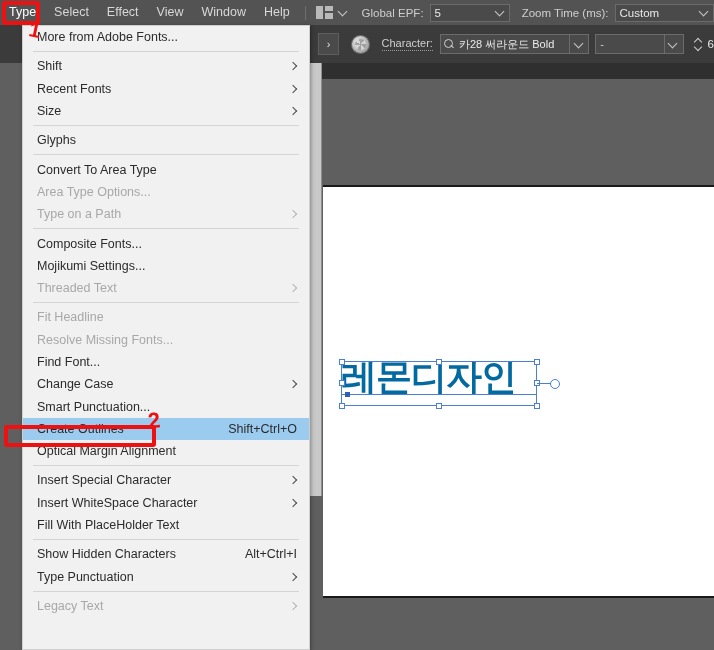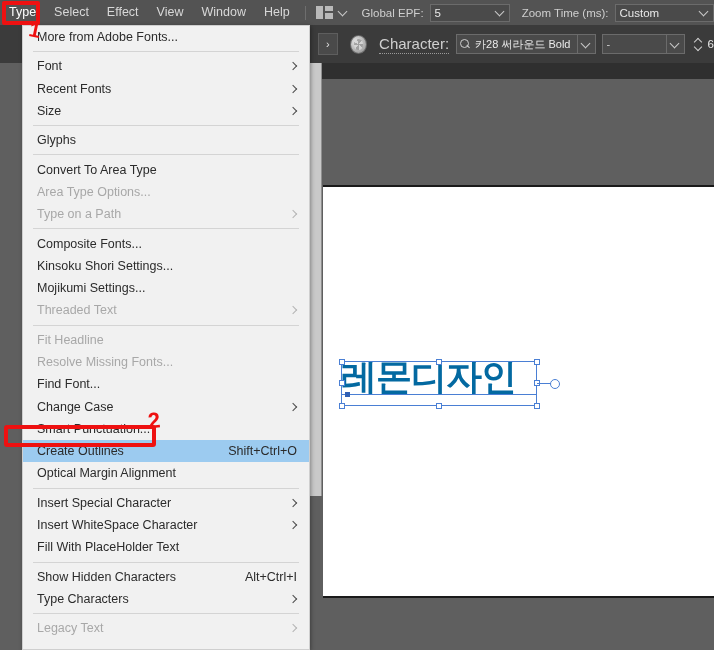--- a/index.html
+++ b/index.html
@@ -65,21 +65,21 @@
     width: 19px; height: 19px; border-radius: 50%;
     background: radial-gradient(circle at 35% 35%, #e9e9e9 0%, #bdbdbd 45%, #8d8d8d 100%);
     border: 1px solid #6a6a6a; margin-left: 12px; position: relative;
   }
   .swatch-circle::after{
     content:""; position:absolute; inset:3px; border-radius:50%;
     background: repeating-conic-gradient(#9a9a9a 0 12%, #d6d6d6 0 24%);
     opacity:.85;
   }
   .char-label {
-    color: #cfcfcf; font-size: 15px; margin-left: 12px;
+    color: #cfcfcf; font-size: 11px; margin-left: 12px;
     border-bottom: 1px dotted #9a9a9a; padding-bottom: 1px;
   }
   .font-field {
     margin-left: 7px; width: 135px; height: 20px; background: #4a4a4a;
     border: 1px solid #6b6b6b; display: flex; align-items: center;
     color: #eaeaea; font-size: 11px; padding: 0 3px; gap: 4px;
   }
   .mag { width: 11px; height: 11px; position: relative; flex: none; }
   .mag::before {
     content:""; position:absolute; left:0; top:0; width:7px; height:7px;
@@ -308,21 +308,21 @@
   </div>
 
   <div class="menu">
 
     <div class="mi">
       <span class="mi-label">More from Adobe Fonts...</span>
     </div>
     <div class="msep"></div>
 
     <div class="mi">
-      <span class="mi-label">Font</span>
+      <span class="mi-label">Shift</span>
       <span class="sub"></span>
     </div>
     <div class="mi">
       <span class="mi-label">Recent Fonts</span>
       <span class="sub"></span>
     </div>
     <div class="mi">
       <span class="mi-label">Size</span>
       <span class="sub"></span>
     </div>
@@ -340,23 +340,20 @@
       <span class="mi-label">Area Type Options...</span>
     </div>
     <div class="mi disabled">
       <span class="mi-label">Type on a Path</span>
       <span class="sub"></span>
     </div>
     <div class="msep"></div>
 
     <div class="mi">
       <span class="mi-label">Composite Fonts...</span>
-    </div>
-    <div class="mi">
-      <span class="mi-label">Kinsoku Shori Settings...</span>
     </div>
     <div class="mi">
       <span class="mi-label">Mojikumi Settings...</span>
     </div>
     <div class="mi disabled">
       <span class="mi-label">Threaded Text</span>
       <span class="sub"></span>
     </div>
     <div class="msep"></div>
 
@@ -396,21 +393,21 @@
     <div class="mi">
       <span class="mi-label">Fill With PlaceHolder Text</span>
     </div>
     <div class="msep"></div>
 
     <div class="mi">
       <span class="mi-label">Show Hidden Characters</span>
       <span class="mi-short">Alt+Ctrl+I</span>
     </div>
     <div class="mi">
-      <span class="mi-label">Type Characters</span>
+      <span class="mi-label">Type Punctuation</span>
       <span class="sub"></span>
     </div>
     <div class="msep"></div>
 
     <div class="mi disabled">
       <span class="mi-label">Legacy Text</span>
       <span class="sub"></span>
     </div>
   </div>
 

